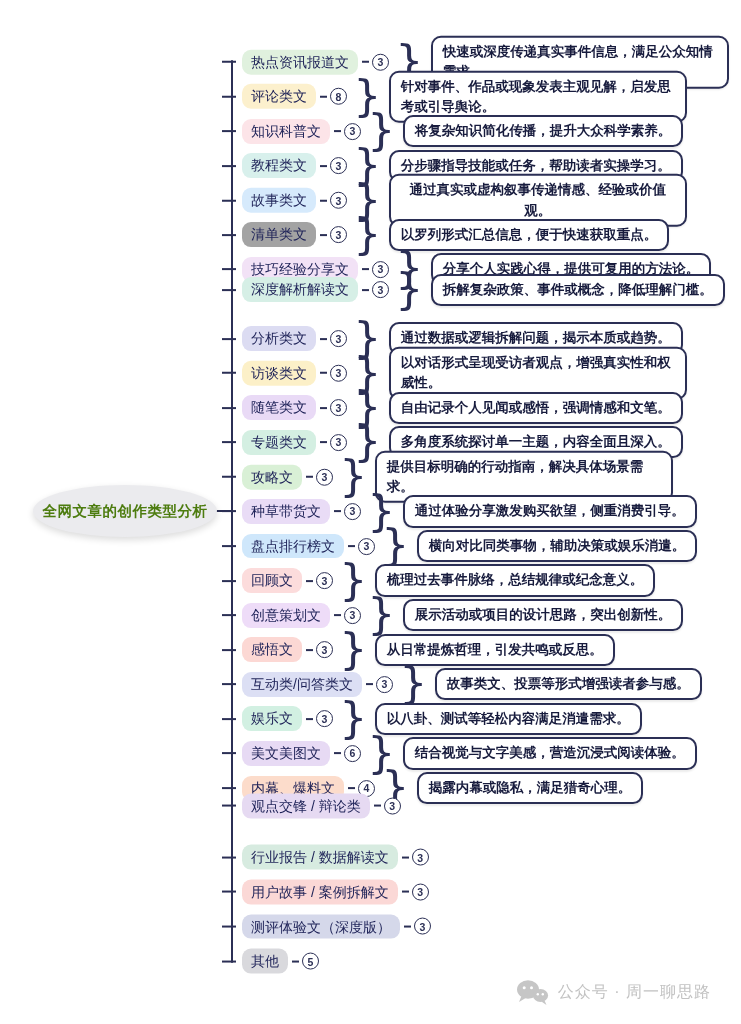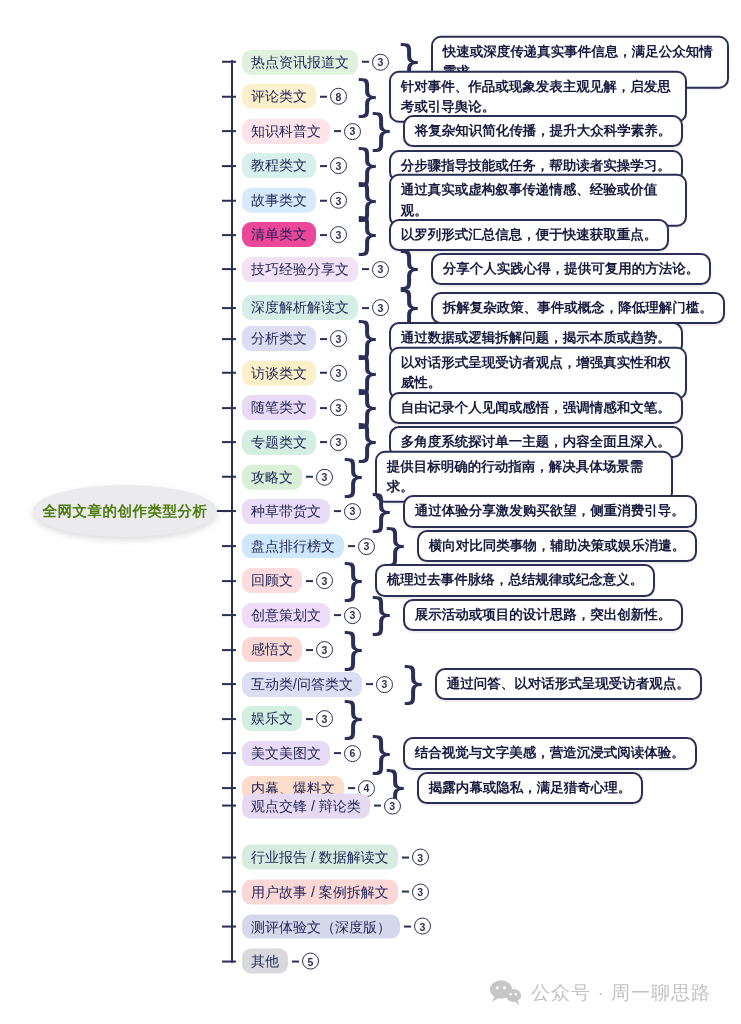--- a/index.html
+++ b/index.html
@@ -37,21 +37,21 @@
   .brace{flex:0 0 auto;color:var(--line);font-size:42px;line-height:.9;
     font-family:"DejaVu Sans",sans-serif;transform:scaleX(1.05);margin:0 2px 0 1px;
     font-weight:normal;user-select:none;}
   .brace::before{content:"}";}
   .descbox{border:2px solid var(--line);border-radius:10px;background:#fff;
     padding:4px 10px;font-size:13.5px;font-weight:bold;color:var(--box-text);
     line-height:1.5;max-width:298px;white-space:normal;box-shadow:0 1px 2px rgba(0,0,0,.08);}
 
   
   .watermark{position:absolute;right:30px;bottom:18px;display:flex;align-items:center;gap:9px;
-    color:#c2c2c2;font-size:19px;letter-spacing:1px;}
+    color:#c2c2c2;font-size:16px;letter-spacing:1px;}
 </style>
 </head>
 <body>
 
 <div class="canvas">
 
   <div class="trunk"></div>
   <div class="root-connector"></div>
 
   <div class="root" style="background: rgb(235, 235, 238);">
@@ -84,45 +84,45 @@
         <div class="descbox">将复杂知识简化传播，提升大众科学素养。</div>
       </div>
       <div class="row" style="top: 165.74px;">
         <span class="stub"></span>
         <span class="pill" style="background: rgb(216, 240, 236);">教程类文</span>
         <span class="dash"></span>
         <span class="badge">3</span>
         <span class="brace"></span>
         <div class="descbox">分步骤指导技能或任务，帮助读者实操学习。</div>
       </div>
-      <div class="row" style="top: 200.32px;">
+      <div class="row" style="top: 200.32px; text-align: center;">
         <span class="stub"></span>
         <span class="pill" style="background: rgb(214, 234, 252);">故事类文</span>
         <span class="dash"></span>
         <span class="badge">3</span>
         <span class="brace"></span>
         <div class="descbox">通过真实或虚构叙事传递情感、经验或价值观。</div>
       </div>
       <div class="row" style="top: 234.9px;">
         <span class="stub"></span>
-        <span class="pill" style="background: #ec4899;">清单类文</span>
+        <span class="pill" style="background: #a3a3a3;">清单类文</span>
         <span class="dash"></span>
         <span class="badge">3</span>
         <span class="brace"></span>
         <div class="descbox">以罗列形式汇总信息，便于快速获取重点。</div>
       </div>
       <div class="row" style="top: 269.48px;">
         <span class="stub"></span>
         <span class="pill" style="background: rgb(242, 226, 246);">技巧经验分享文</span>
         <span class="dash"></span>
         <span class="badge">3</span>
         <span class="brace"></span>
         <div class="descbox">分享个人实践心得，提供可复用的方法论。</div>
       </div>
-      <div class="row" style="top: 308px;">
+      <div class="row" style="top: 290px;">
         <span class="stub"></span>
         <span class="pill" style="background: rgb(214, 239, 230);">深度解析解读文</span>
         <span class="dash"></span>
         <span class="badge">3</span>
         <span class="brace"></span>
         <div class="descbox">拆解复杂政策、事件或概念，降低理解门槛。</div>
       </div>
       <div class="row" style="top: 338.64px;">
         <span class="stub"></span>
         <span class="pill" style="background: rgb(220, 220, 242);">分析类文</span>
@@ -194,35 +194,37 @@
         <span class="badge">3</span>
         <span class="brace"></span>
         <div class="descbox">展示活动或项目的设计思路，突出创新性。</div>
       </div>
       <div class="row" style="top: 649.86px;">
         <span class="stub"></span>
         <span class="pill" style="background: rgb(252, 216, 212);">感悟文</span>
         <span class="dash"></span>
         <span class="badge">3</span>
         <span class="brace"></span>
+        <div class="descbox">从日常提炼哲理，引发共鸣或反思。</div>
       </div>
       <div class="row" style="top: 684.44px;">
         <span class="stub"></span>
         <span class="pill" style="background: rgb(220, 223, 244);">互动类/问答类文</span>
         <span class="dash"></span>
         <span class="badge">3</span>
         <span class="brace"></span>
-        <div class="descbox">通过问答、以对话形式呈现受访者观点。</div>
+        <div class="descbox">故事类文、投票等形式增强读者参与感。</div>
       </div>
       <div class="row" style="top: 719.02px;">
         <span class="stub"></span>
         <span class="pill" style="background: rgb(210, 240, 226);">娱乐文</span>
         <span class="dash"></span>
         <span class="badge">3</span>
         <span class="brace"></span>
+        <div class="descbox">以八卦、测试等轻松内容满足消遣需求。</div>
       </div>
       <div class="row" style="top: 753.6px;">
         <span class="stub"></span>
         <span class="pill" style="background: rgb(231, 218, 244);">美文美图文</span>
         <span class="dash"></span>
         <span class="badge">6</span>
         <span class="brace"></span>
         <div class="descbox">结合视觉与文字美感，营造沉浸式阅读体验。</div>
       </div>
       <div class="row" style="top: 788.18px;">

